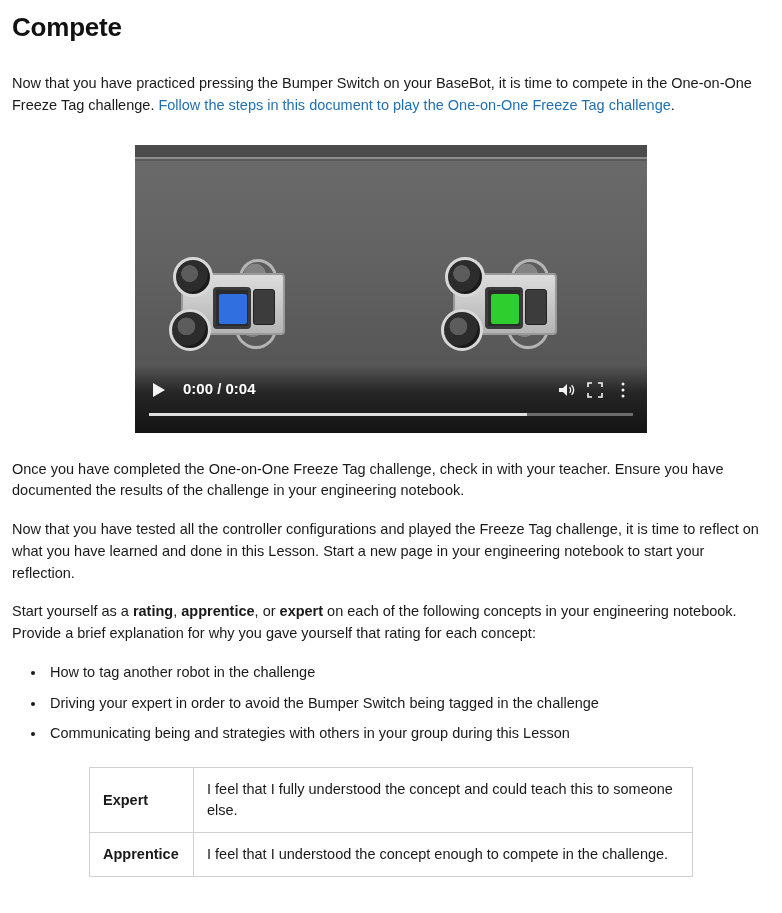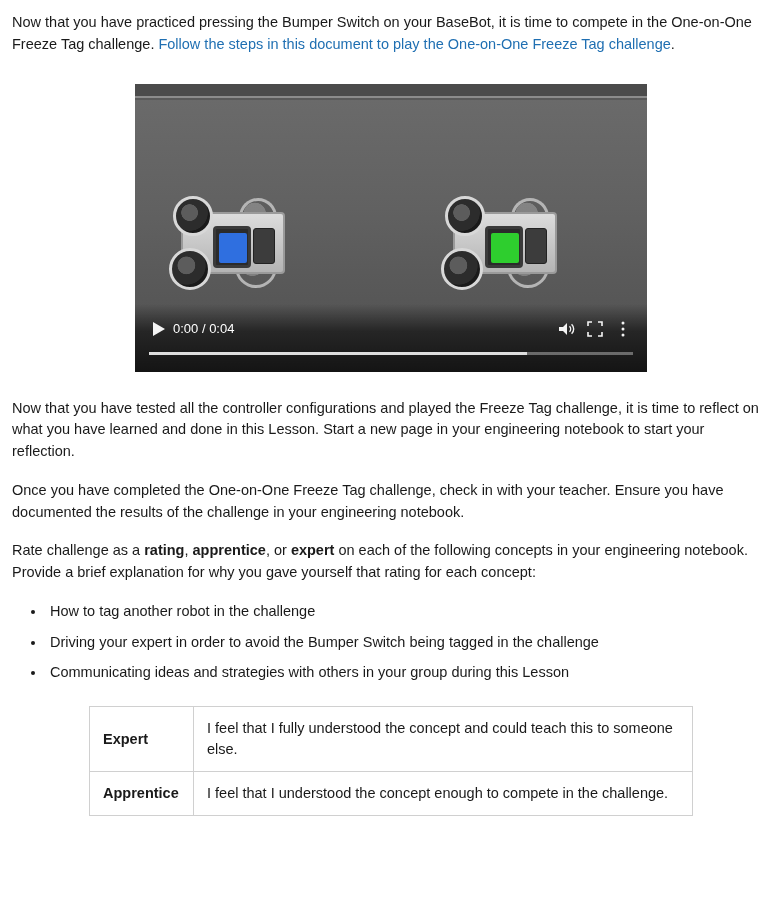--- a/index.html
+++ b/index.html
@@ -145,25 +145,26 @@
     padding: 0 10px;
     color: #fff;
   }
   .ctrl-btn {
     width: 28px; height: 28px;
     display: flex; align-items: center; justify-content: center;
     cursor: pointer;
     opacity: .95;
   }
   .time-label {
-    font-size: 13px;
+    font-size: 15px;
     color: #fff;
-    margin-left: 0;
+    margin-left: 10px;
     font-family: "Liberation Sans", sans-serif;
     white-space: nowrap;
+    font-weight: bold;
   }
   .spacer { flex: 1 1 auto; }
   .progress {
     position: absolute;
     left: 14px; right: 14px; bottom: 17px;
     height: 3px;
     background: rgba(255,255,255,0.35);
   }
   .progress .buffered {
     position: absolute; left: 0; top: 0; bottom: 0;
@@ -202,20 +203,21 @@
     width: 104px;
     font-weight: bold;
     white-space: nowrap;
   }
 </style>
 </head>
 <body>
 
 <div class="page">
 
+  <h1 class="page-title">Compete</h1>
 
   <p class="para">
     <span>Now that you have practiced pressing the Bumper Switch on your BaseBot, it is time to compete in the One-on-One Freeze Tag challenge. </span><a class="inline-link" href="#">Follow the steps in this document to play the One-on-One Freeze Tag challenge</a><span>.</span>
   </p>
 
   <div class="video-wrap">
     <div class="video">
       <div class="vid-topbar"></div>
       <div class="vid-stage">
 
@@ -278,32 +280,32 @@
             </svg>
           </div>
         </div>
         <div class="progress">
           <div class="buffered" style="width: 78%;"></div>
         </div>
       </div>
     </div>
   </div>
 
+  <p class="para">Once you have completed the One-on-One Freeze Tag challenge, check in with your teacher. Ensure you have documented the results of the challenge in your engineering notebook.</p>
+
   <p class="para">Now that you have tested all the controller configurations and played the Freeze Tag challenge, it is time to reflect on what you have learned and done in this Lesson. Start a new page in your engineering notebook to start your reflection.</p>
 
-  <p class="para">Once you have completed the One-on-One Freeze Tag challenge, check in with your teacher. Ensure you have documented the results of the challenge in your engineering notebook.</p>
-
   <p class="para">
-    <span>Rate challenge as a </span><strong>rating</strong><span>, </span><strong>apprentice</strong><span>, or </span><strong>expert</strong><span> on each of the following concepts in your engineering notebook. Provide a brief explanation for why you gave yourself that rating for each concept:</span>
+    <span>Start yourself as a </span><strong>rating</strong><span>, </span><strong>apprentice</strong><span>, or </span><strong>expert</strong><span> on each of the following concepts in your engineering notebook. Provide a brief explanation for why you gave yourself that rating for each concept:</span>
   </p>
 
   <ul class="bullets">
     <li>How to tag another robot in the challenge</li>
     <li>Driving your expert in order to avoid the Bumper Switch being tagged in the challenge</li>
-    <li>Communicating ideas and strategies with others in your group during this Lesson</li>
+    <li>Communicating being and strategies with others in your group during this Lesson</li>
   </ul>
 
 
   <div class="table-wrap">
     <table class="rating-table">
       <tbody>
         <tr>
           <td class="label">Expert</td>
           <td>I feel that I fully understood the concept and could teach this to someone else.</td>
         </tr>

